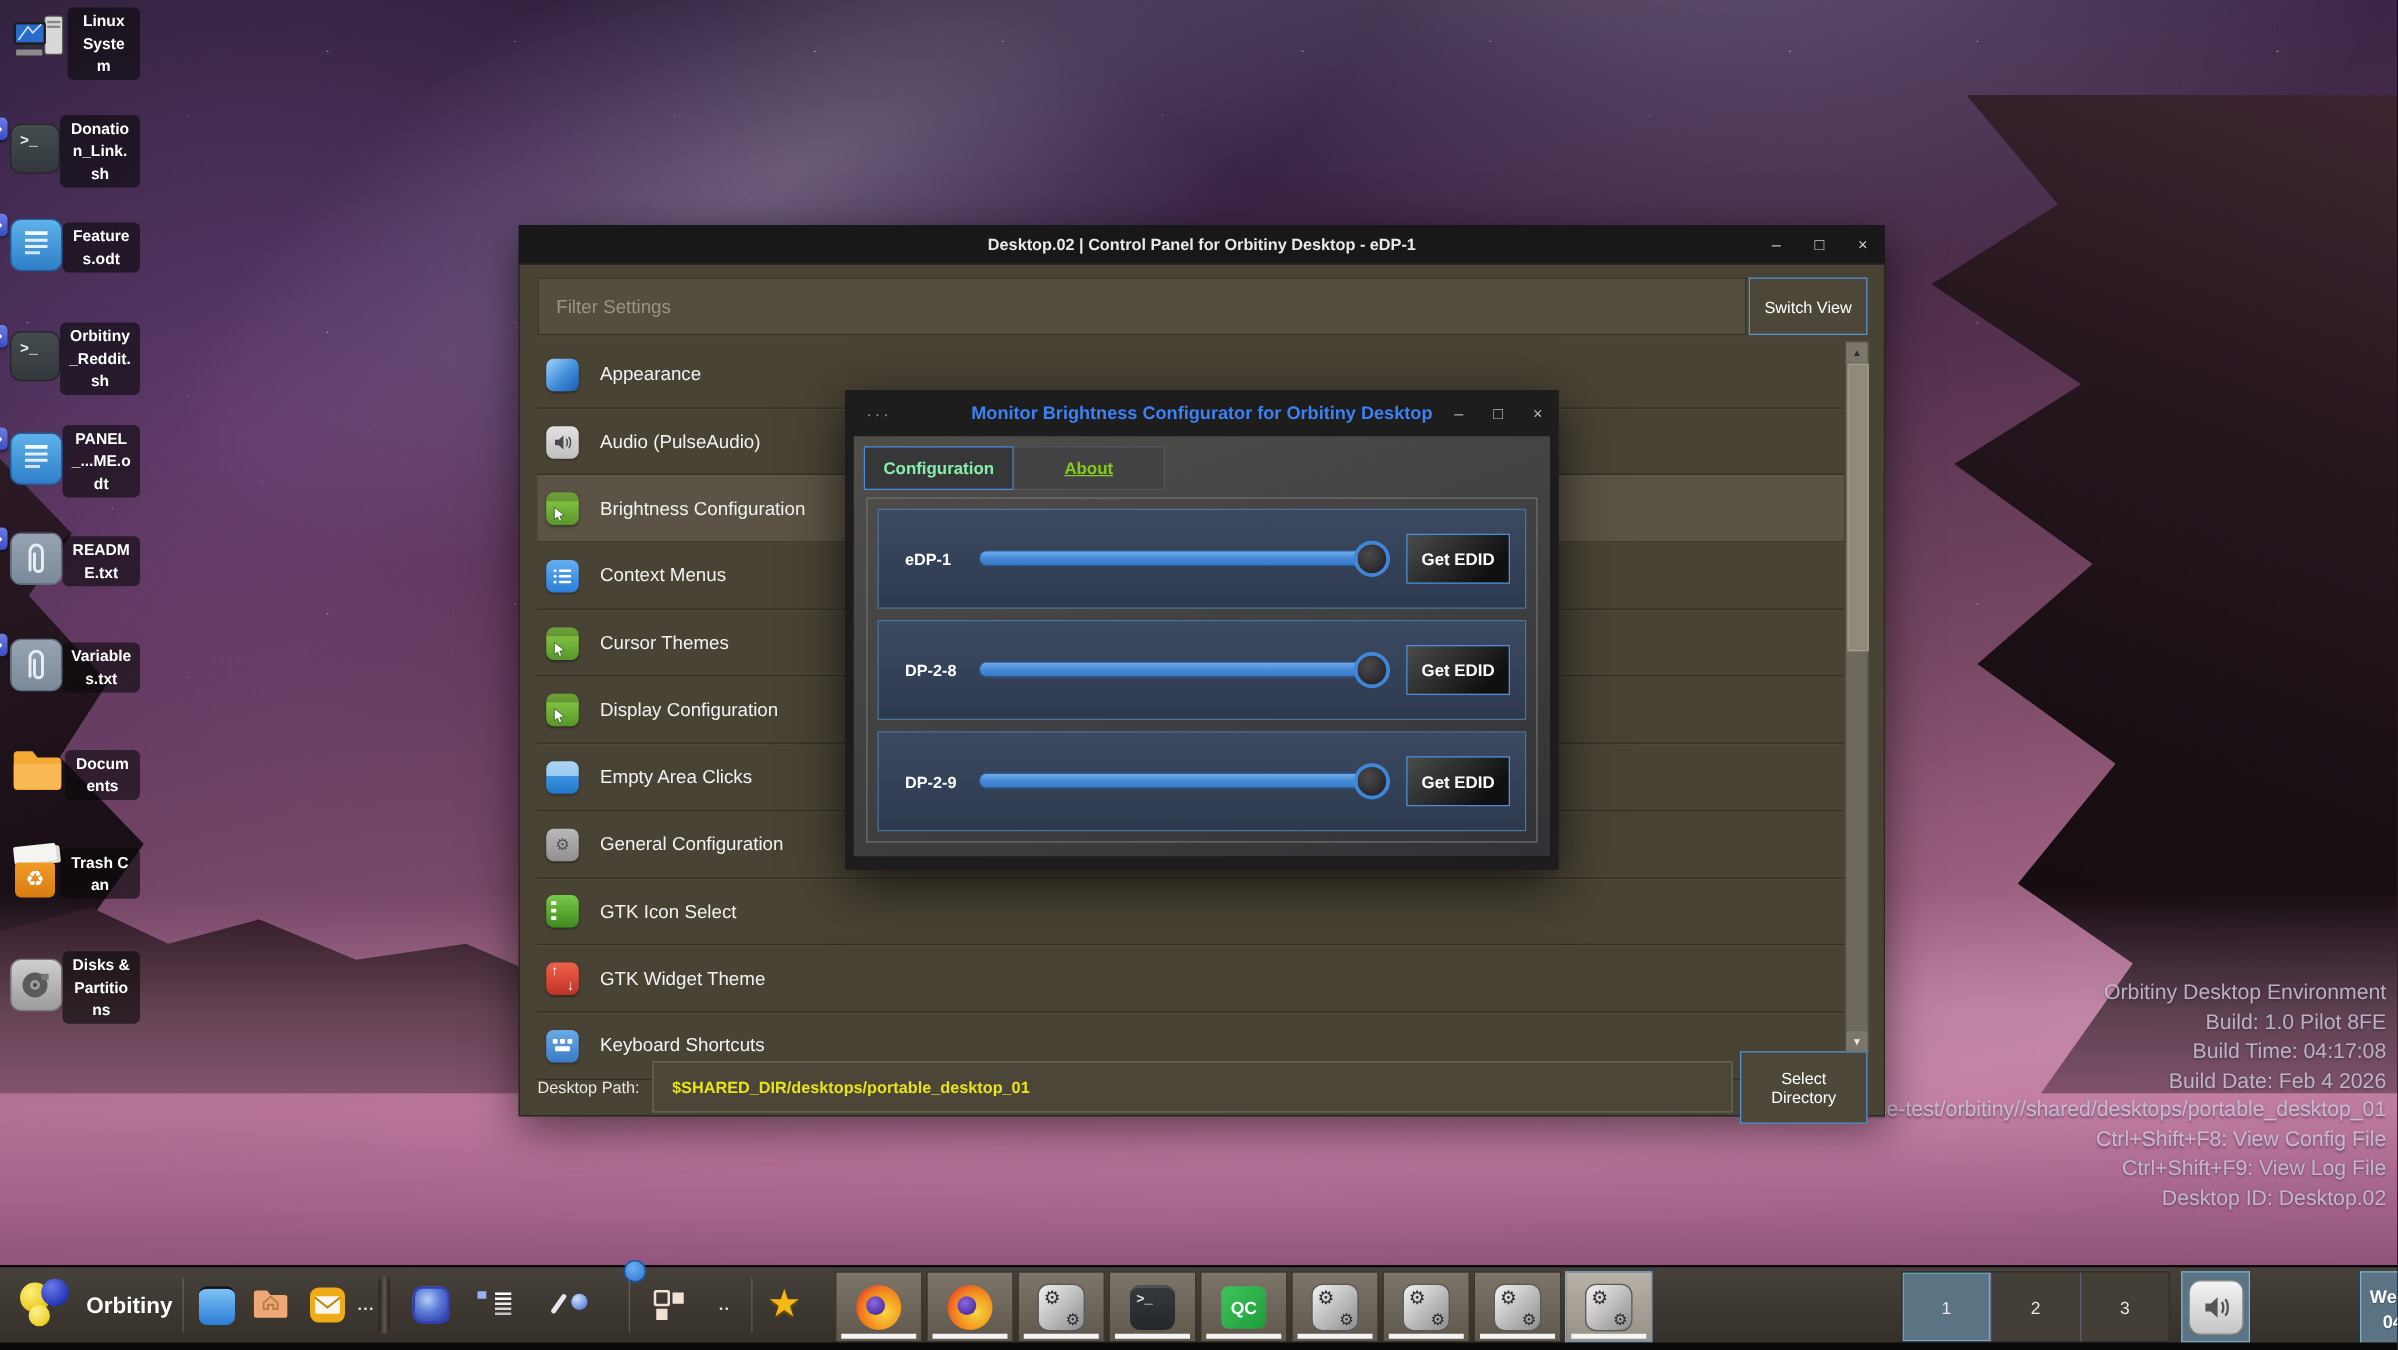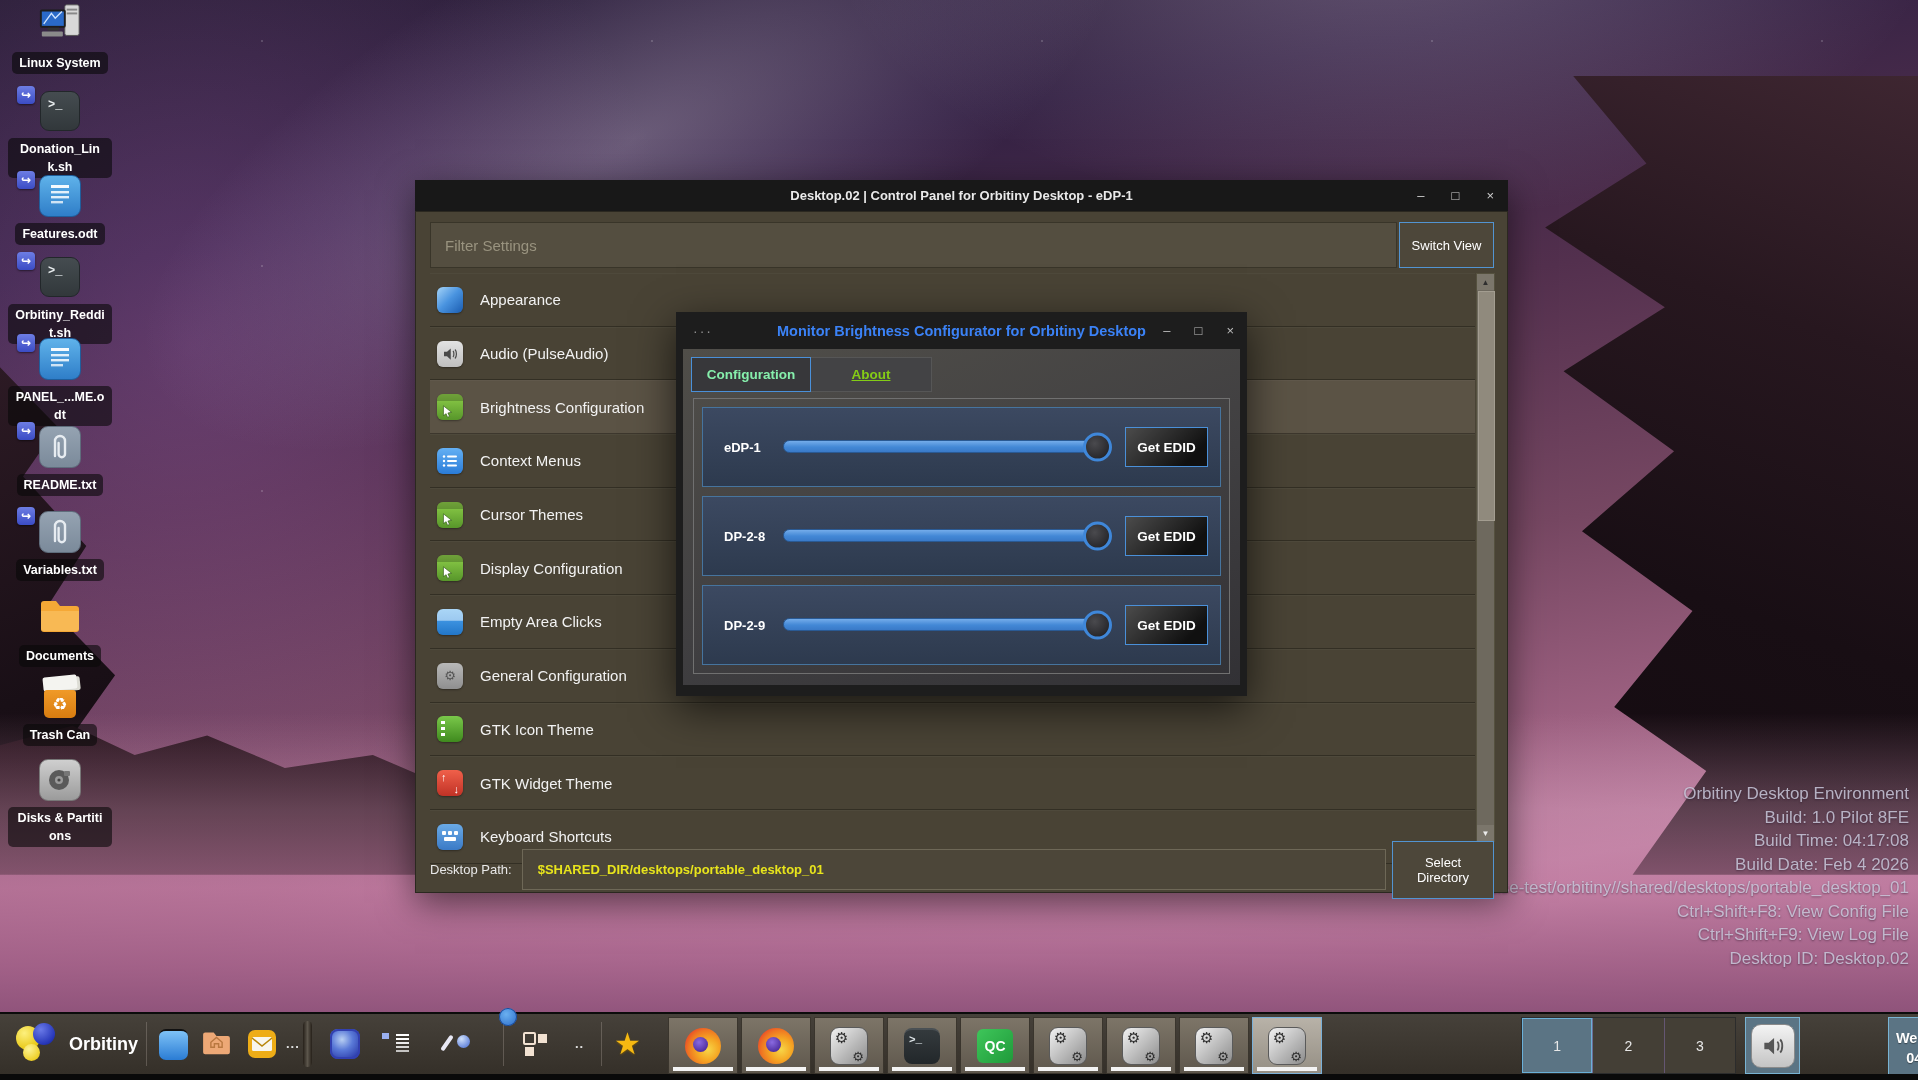--- a/index.html
+++ b/index.html
@@ -27,21 +27,21 @@
   .cliff-left{position:absolute;left:0;top:34%;width:10%;height:46%;
     background:linear-gradient(160deg,#2c1a24 0%,#190f16 60%,#120a0f 100%);
     clip-path:polygon(0 0,30% 12%,12% 22%,45% 36%,25% 48%,60% 62%,38% 74%,70% 88%,45% 100%,0 100%);}
   .rocks-bl{position:absolute;left:0;bottom:19%;width:27%;height:15%;
     background:linear-gradient(180deg,#2a151f,#1b0d14);
     clip-path:polygon(0 20%,14% 8%,26% 26%,40% 14%,55% 34%,72% 26%,88% 48%,100% 44%,100% 100%,0 100%);}
   .mist{position:absolute;left:0;bottom:6%;width:100%;height:28%;pointer-events:none;
     background:linear-gradient(180deg,transparent 0%,rgba(226,162,196,0.35) 32%,rgba(206,132,172,0.62) 58%,rgba(163,97,137,0.85) 84%,rgba(142,82,122,0.95) 100%);}
 
   
-  .dicon{position:absolute;left:8px;width:104px;display:flex;flex-direction:column;align-items:center;z-index:3;cursor:default;}
+  .dicon{position:absolute;left:8px;width:104px;display:flex;align-items:center;z-index:3;cursor:default;}
   .dimg{position:relative;width:46px;height:46px;display:flex;align-items:center;justify-content:center;}
   .badge{position:absolute;left:-20px;top:-2px;width:18px;height:18px;border-radius:4px;
     background:linear-gradient(180deg,#6d7de4,#3b4cc4);color:#fff;font-size:12px;font-weight:bold;
     display:flex;align-items:center;justify-content:center;box-shadow:0 1px 2px rgba(0,0,0,.5);}
   .dlabel{margin-top:4px;max-width:96px;padding:2px 7px;border-radius:5px;background:rgba(8,8,8,0.6);
     color:#fff;font-size:12.5px;font-weight:700;text-align:center;line-height:1.45;word-break:break-all;}
   .icobox{width:40px;height:40px;border-radius:9px;position:relative;display:flex;align-items:center;justify-content:center;}
   .ico-term{background:linear-gradient(180deg,#454c50 0%,#32383b 100%);border:1px solid #22272a;color:#e9edef;
     font-family:"Liberation Mono","DejaVu Sans Mono",monospace;font-size:12px;font-weight:bold;
     align-items:flex-start;justify-content:flex-start;padding:6px 0 0 7px;box-sizing:border-box;}
@@ -412,21 +412,21 @@
           <span class="cplabel">Empty Area Clicks</span>
         </div>
         <div class="cprow">
           <span class="lic lic-general">
               <span>⚙</span>
             </span>
           <span class="cplabel">General Configuration</span>
         </div>
         <div class="cprow">
           <span class="lic lic-gtkicon"></span>
-          <span class="cplabel">GTK Icon Theme</span>
+          <span class="cplabel">GTK Icon Select</span>
         </div>
         <div class="cprow">
           <span class="lic lic-widget">
             <span class="au">↑</span>
               <span class="ad">↓</span>
             </span>
           <span class="cplabel">GTK Widget Theme</span>
         </div>
         <div class="cprow">
           <span class="lic lic-keyboard">

